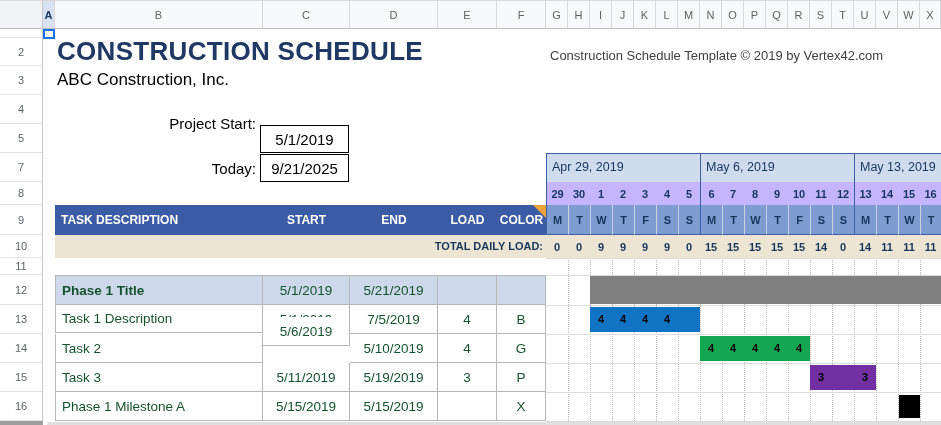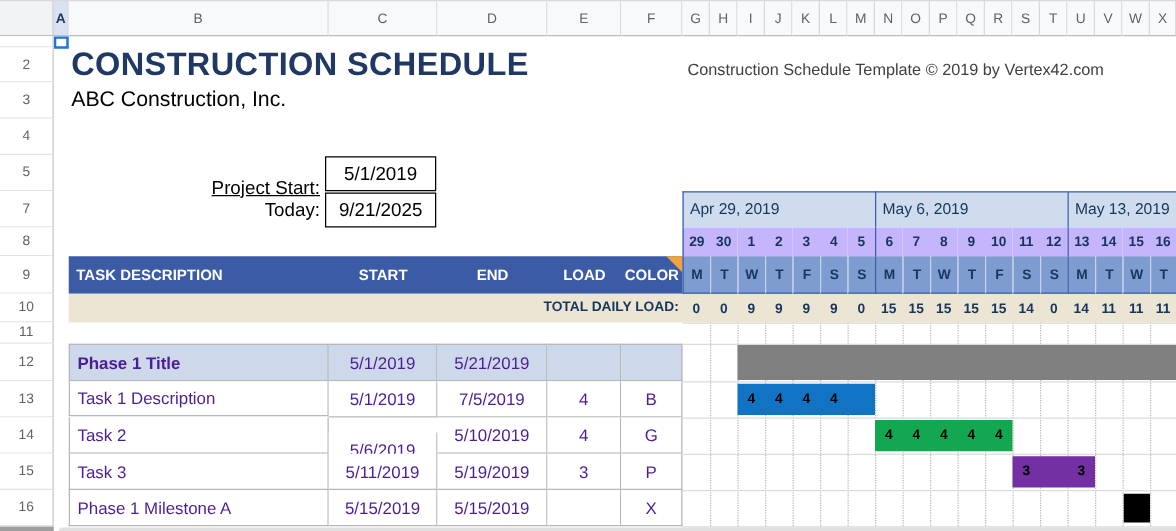--- a/index.html
+++ b/index.html
@@ -60,21 +60,21 @@
   .wstart { border-left:1px solid #3D5FA8 !important; }
 
   
   .total-bg { position:absolute; left:55px; top:235px; width:886px; height:23px; background:#EDE5D3; }
   .total-label { position:absolute; left:343px; top:235px; width:200px; height:23px; line-height:23px;
         text-align:right; font-size:11px; font-weight:bold; color:#17365D; }
   .day-load { position:absolute; top:235px; height:23px; font-size:11px; font-weight:bold; color:#17365D;
         display:flex; align-items:center; justify-content:center; }
 
   
-  .tcell { position:absolute; box-sizing:border-box; background:#fff; color:#4c1d95; font-size:13.5px;
+  .tcell { position:absolute; box-sizing:border-box; background:#fff; color:#14532d; font-size:13.5px;
         border-right:1px solid #B7B7B7; border-bottom:1px solid #B7B7B7;
         display:flex; align-items:center; }
   .tcell.first { border-left:1px solid #B7B7B7; }
   .tcell.ttop { border-top:1px solid #B7B7B7; }
   .tcell.desc { padding-left:6px; }
   .tcell.c { justify-content:center; }
   .tcell.phase { background:#CDD8EA; }
   .tcell.phase.desc { font-weight:bold; }
 
   
@@ -96,21 +96,21 @@
 
   <div class="corner"></div>
   <div class="tri-up"></div>
   <div class="tri-down"></div>
   <div class="active-cell"></div>
 
   <div class="title">CONSTRUCTION SCHEDULE</div>
   <div class="subtitle">ABC Construction, Inc.</div>
   <div class="credit">Construction Schedule Template © 2019 by Vertex42.com</div>
 
-  <div class="flabel" style="top:142px;text-decoration:underline;">Project Start:</div>
+  <div class="flabel" style="top:115px;">Project Start:</div>
   <div class="fvalue" style="top:125px;">5/1/2019</div>
   <div class="flabel" style="top:160px;">Today:</div>
   <div class="fvalue" style="top:154px;">9/21/2025</div>
 
   <div class="thead-bg"></div>
   <div class="th" style="left:61px;">TASK DESCRIPTION</div>
   <div class="th c" style="left:263px; width:87px;">START</div>
   <div class="th c" style="left:350px; width:88px;">END</div>
   <div class="th c" style="left:438px; width:59px;">LOAD</div>
   <div class="th c" style="left:497px; width:49px;">COLOR</div>
@@ -221,21 +221,21 @@
     <div class="tcell c phase ttop" style="left: 263px; width: 87px; top: 275px; height: 30px;">5/1/2019</div>
     <div class="tcell c phase ttop" style="left: 350px; width: 88px; top: 275px; height: 30px;">5/21/2019</div>
     <div class="tcell c phase ttop" style="left: 438px; width: 59px; top: 275px; height: 30px;"></div>
     <div class="tcell c phase ttop" style="left: 497px; width: 49px; top: 275px; height: 30px;"></div>
     <div class="tcell desc first" style="left: 55px; width: 208px; top: 305px; height: 28px;">Task 1 Description</div>
     <div class="tcell c" style="left: 263px; width: 87px; top: 305px; height: 29px;">5/1/2019</div>
     <div class="tcell c" style="left: 350px; width: 88px; top: 305px; height: 29px;">7/5/2019</div>
     <div class="tcell c" style="left: 438px; width: 59px; top: 305px; height: 29px;">4</div>
     <div class="tcell c" style="left: 497px; width: 49px; top: 305px; height: 29px;">B</div>
     <div class="tcell desc first" style="left: 55px; width: 208px; top: 334px; height: 29px;">Task 2</div>
-    <div class="tcell c" style="left: 263px; width: 87px; top: 346px; height: 29px;">5/6/2019</div>
+    <div class="tcell c" style="left: 263px; width: 87px; top: 317px; height: 29px;">5/6/2019</div>
     <div class="tcell c" style="left: 350px; width: 88px; top: 334px; height: 29px;">5/10/2019</div>
     <div class="tcell c" style="left: 438px; width: 59px; top: 334px; height: 29px;">4</div>
     <div class="tcell c" style="left: 497px; width: 49px; top: 334px; height: 29px;">G</div>
     <div class="tcell desc first" style="left: 55px; width: 208px; top: 363px; height: 29px;">Task 3</div>
     <div class="tcell c" style="left: 263px; width: 87px; top: 363px; height: 29px;">5/11/2019</div>
     <div class="tcell c" style="left: 350px; width: 88px; top: 363px; height: 29px;">5/19/2019</div>
     <div class="tcell c" style="left: 438px; width: 59px; top: 363px; height: 29px;">3</div>
     <div class="tcell c" style="left: 497px; width: 49px; top: 363px; height: 29px;">P</div>
     <div class="tcell desc first" style="left: 55px; width: 208px; top: 392px; height: 29px;">Phase 1 Milestone A</div>
     <div class="tcell c" style="left: 263px; width: 87px; top: 392px; height: 29px;">5/15/2019</div>

